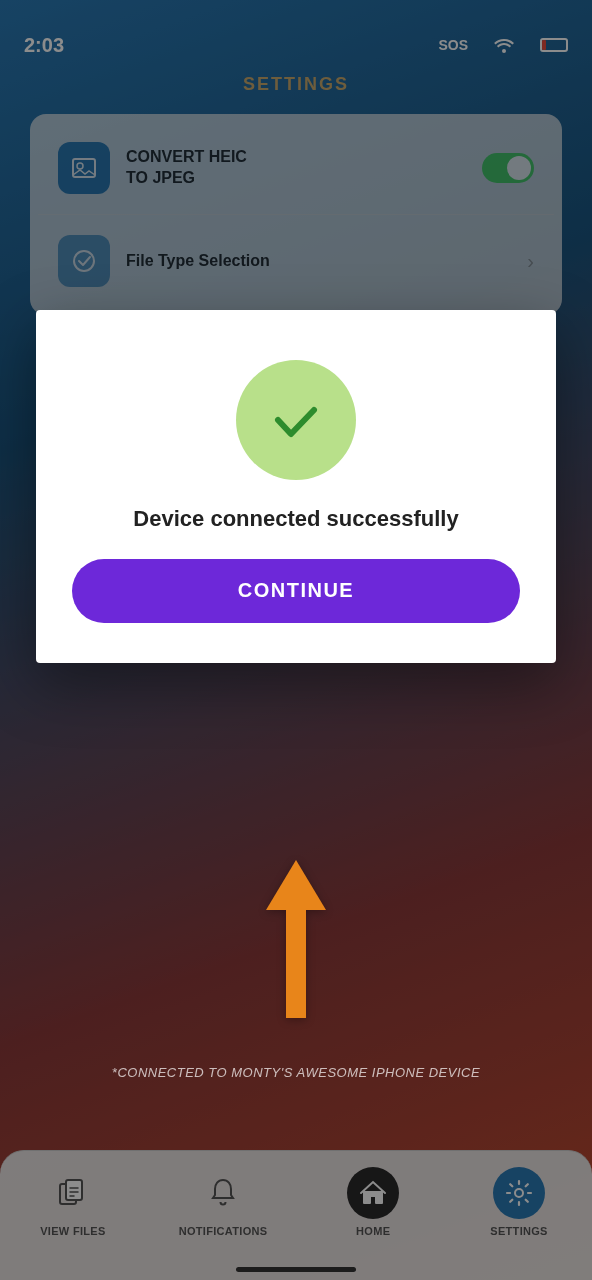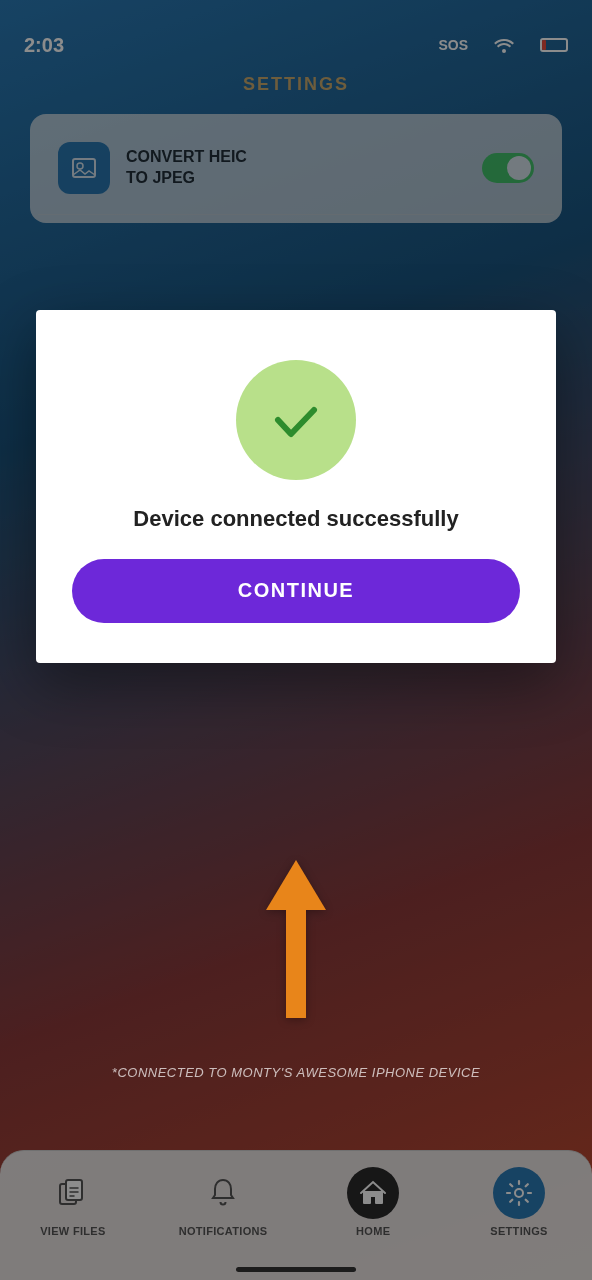--- a/index.html
+++ b/index.html
@@ -386,20 +386,30 @@
     <div class="bg-card-icon">
       <svg width="30" height="30" viewBox="0 0 30 30" fill="none">
         <rect x="4" y="6" width="22" height="18" rx="2" stroke="white" stroke-width="2"></rect>
         <circle cx="11" cy="13" r="3" stroke="white" stroke-width="1.5"></circle>
         <path d="M4 22l7-5 5 4 4-3 6 4" stroke="white" stroke-width="1.5" fill="none"></path>
       </svg>
     </div>
     <div class="bg-card-text">CONVERT HEIC<br>TO JPEG</div>
     <div class="toggle-on"></div>
   </div>
+  <div class="bg-card-item2">
+    <div class="bg-card-icon2">
+      <svg width="30" height="30" viewBox="0 0 30 30" fill="none">
+        <circle cx="15" cy="15" r="10" stroke="white" stroke-width="2"></circle>
+        <path d="M10 15l4 4 7-8" stroke="white" stroke-width="2" stroke-linecap="round" stroke-linejoin="round"></path>
+      </svg>
+    </div>
+    <div class="bg-card-text">File Type Selection</div>
+    <span class="chevron">›</span>
+  </div>
 </div>
 
 <div class="overlay"></div>
 
 <div class="modal">
 
   <div class="success-icon-circle">
     <svg class="checkmark-svg" viewBox="0 0 60 60" fill="none">
       <path d="M12 30l13 14 23-24" stroke="#2d8c2d" stroke-width="6" stroke-linecap="round" stroke-linejoin="round"></path>
     </svg>

